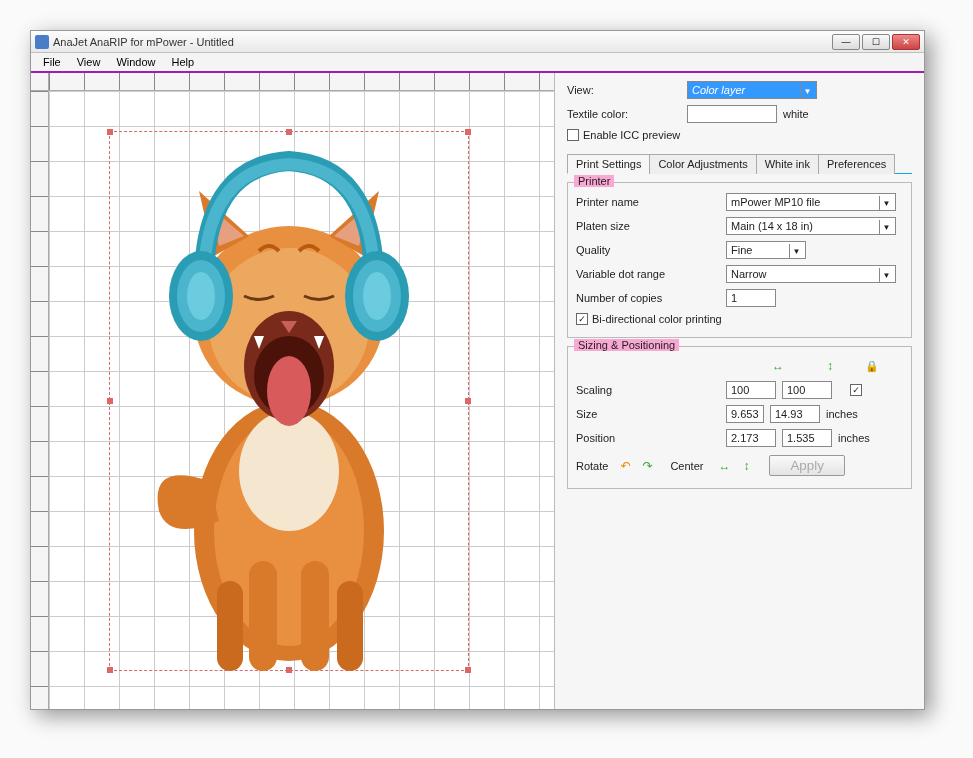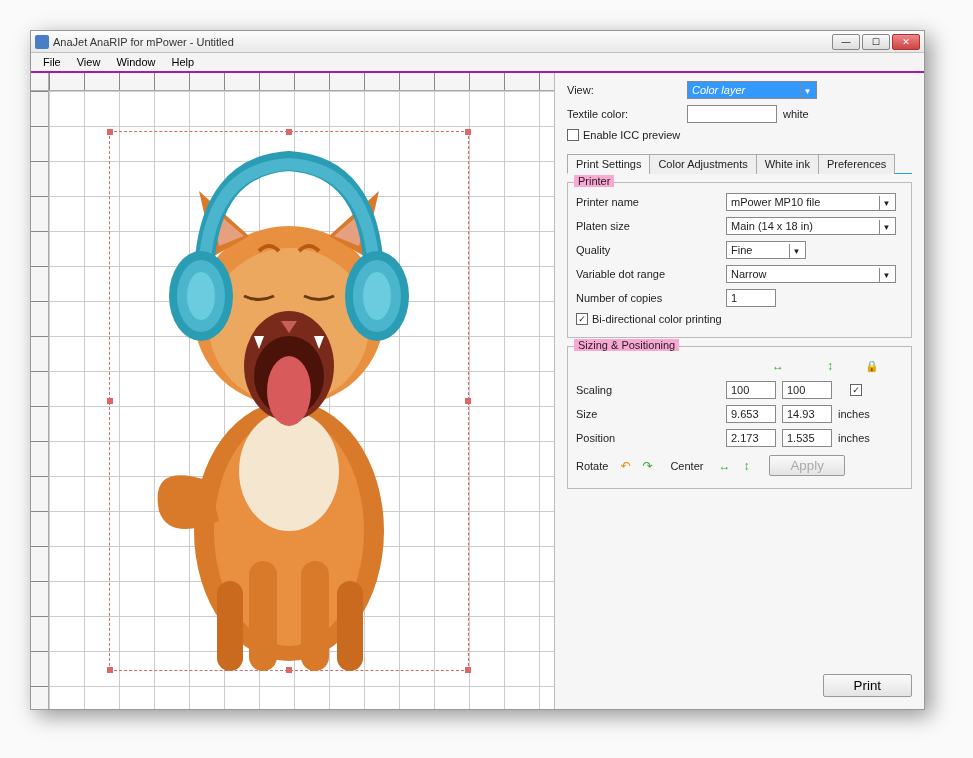--- a/index.html
+++ b/index.html
@@ -346,21 +346,21 @@
               <span>100</span>
             </div>
           <div class="textbox" style="width:50px;">
               <span>100</span>
             </div>
           <span style="margin-left:18px;" class="checkbox">✓</span>
         </div>
 
         <div class="field-row">
           <div class="field-label">Size</div>
-          <div class="textbox" style="width:50px; margin-right:6px;">
+          <div class="textbox" style="width:38px; margin-right:6px;">
               <span>9.653</span>
             </div>
           <div class="textbox" style="width:50px; margin-right:6px;">
               <span>14.93</span>
             </div>
           <span>inches</span>
         </div>
 
         <div class="field-row">
           <div class="field-label">Position</div>
@@ -389,19 +389,16 @@
           <span class="icon-btn">
               <span class="arrow-icon green">↕</span>
             </span>
           <span style="width:12px;"></span>
           <button class="btn disabled" style="padding:2px 20px;">Apply</button>
         </div>
       </div>
 
       <div style="flex:1"></div>
 
-      <div class="print-area">
-        <button class="btn">Print</button>
-      </div>
 
     </div>
   </div>
 </div>
 
 </body></html>

